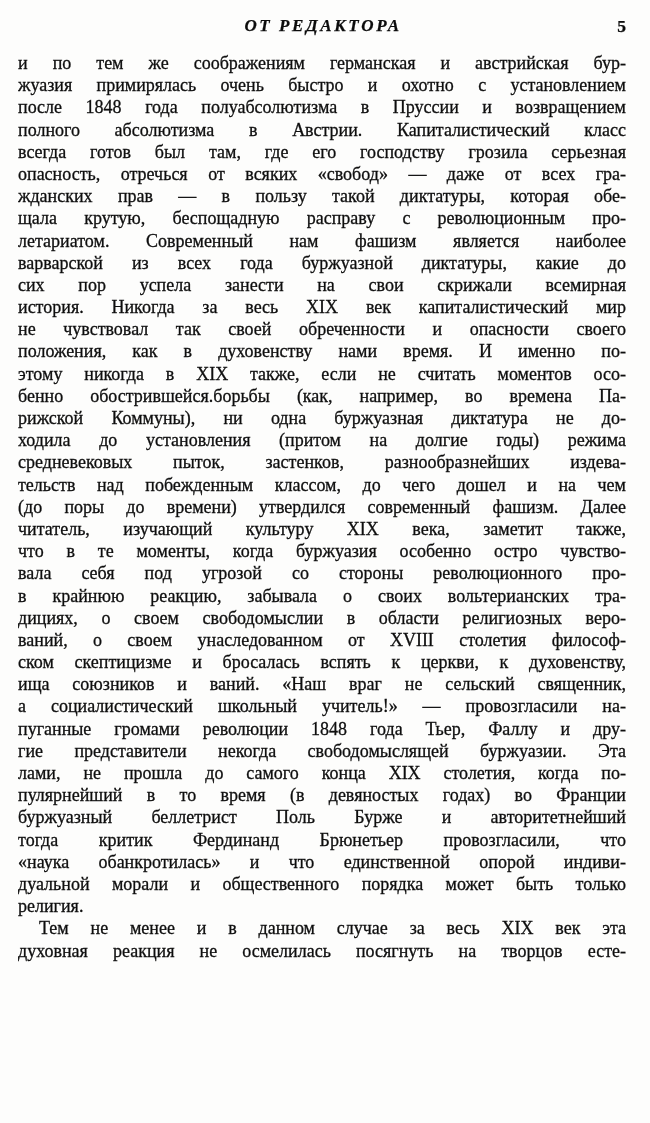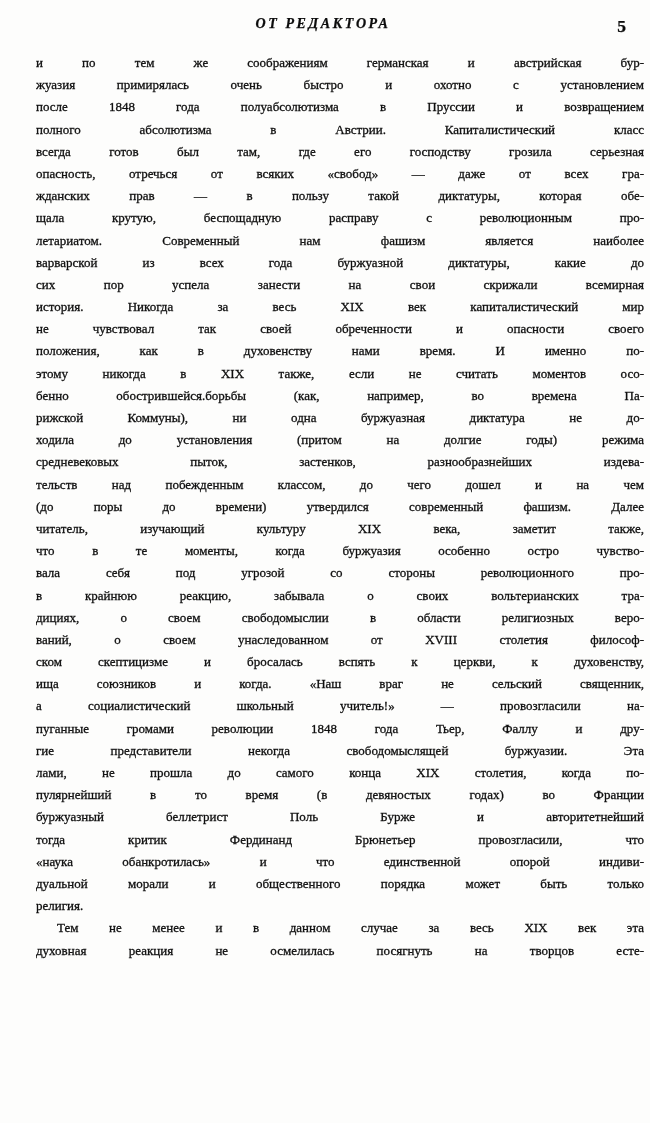--- a/index.html
+++ b/index.html
@@ -20,40 +20,40 @@
     position: absolute;
     top: 16px;
     left: 18px;
     right: 22px;
     height: 26px;
   }
   .running-title {
     text-align: center;
     font-style: italic;
     font-weight: bold;
-    font-size: 14px;
+    font-size: 17px;
     letter-spacing: 2.6px;
     color: #0c0c0c;
     -webkit-text-stroke: 0.25px #0c0c0c;
   }
   .page-number {
     position: absolute;
     right: 2px;
     top: 0;
     font-weight: bold;
     font-size: 17.5px;
     color: #0c0c0c;
     -webkit-text-stroke: 0.25px #0c0c0c;
   }
   .body-text {
     position: absolute;
     top: 52px;
-    left: 36px;
+    left: 18px;
     width: 608px;
-    font-size: 13px;
+    font-size: 18px;
     line-height: 22.2px;
     font-family: Liberation Serif, serif;
     -webkit-text-stroke: 0.3px #121212;
   }
   .line {
     text-align: justify;
     text-align-last: justify;
     white-space: normal;
     height: 22.2px;
     overflow: hidden;
@@ -96,21 +96,21 @@
       <div class="line">средневековых пыток, застенков, разнообразнейших издева-</div>
       <div class="line">тельств над побежденным классом, до чего дошел и на чем</div>
       <div class="line">(до поры до времени) утвердился современный фашизм. Далее</div>
       <div class="line">читатель, изучающий культуру XIX века, заметит также,</div>
       <div class="line">что в те моменты, когда буржуазия особенно остро чувство-</div>
       <div class="line">вала себя под угрозой со стороны революционного про-</div>
       <div class="line">в крайнюю реакцию, забывала о своих вольтерианских тра-</div>
       <div class="line">дициях, о своем свободомыслии в области религиозных веро-</div>
       <div class="line">ваний, о своем унаследованном от XVIII столетия философ-</div>
       <div class="line">ском скептицизме и бросалась вспять к церкви, к духовенству,</div>
-      <div class="line">ища союзников и когда. «Наш враг не сельский священник,</div>
+      <div class="line">ища союзников и ваний. «Наш враг не сельский священник,</div>
       <div class="line">а социалистический школьный учитель!» — провозгласили на-</div>
       <div class="line">пуганные громами революции 1848 года Тьер, Фаллу и дру-</div>
       <div class="line">гие представители некогда свободомыслящей буржуазии. Эта</div>
       <div class="line">лами, не прошла до самого конца XIX столетия, когда по-</div>
       <div class="line">пулярнейший в то время (в девяностых годах) во Франции</div>
       <div class="line">буржуазный беллетрист Поль Бурже и авторитетнейший</div>
       <div class="line">тогда критик Фердинанд Брюнетьер провозгласили, что</div>
       <div class="line">«наука обанкротилась» и что единственной опорой индиви-</div>
       <div class="line">дуальной морали и общественного порядка может быть только</div>
       <div class="line no-justify">религия.</div>

